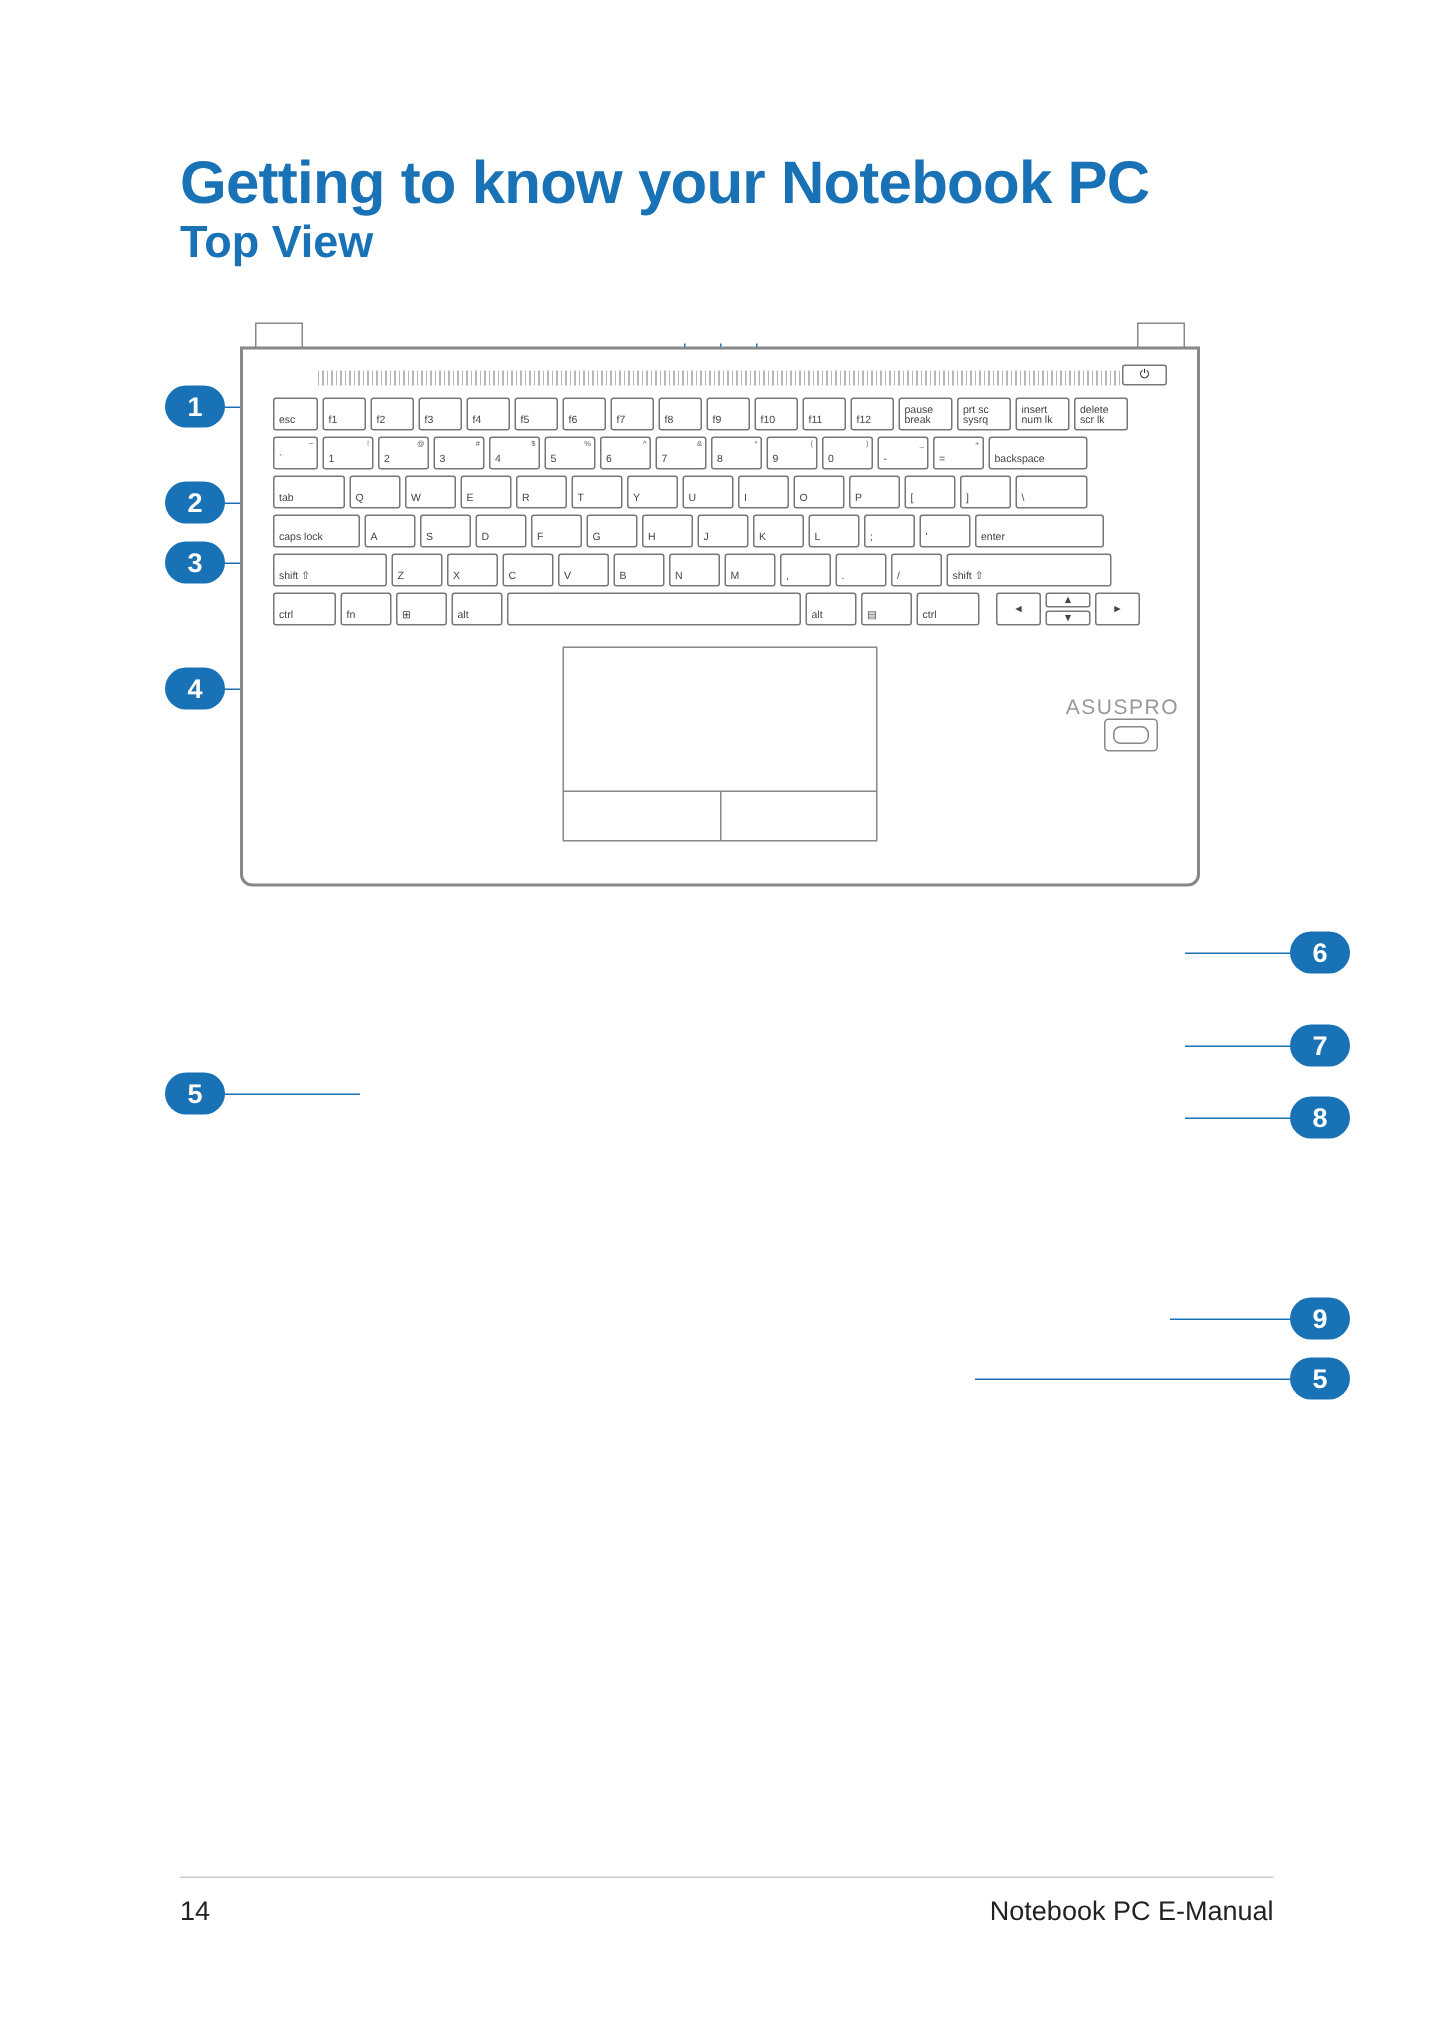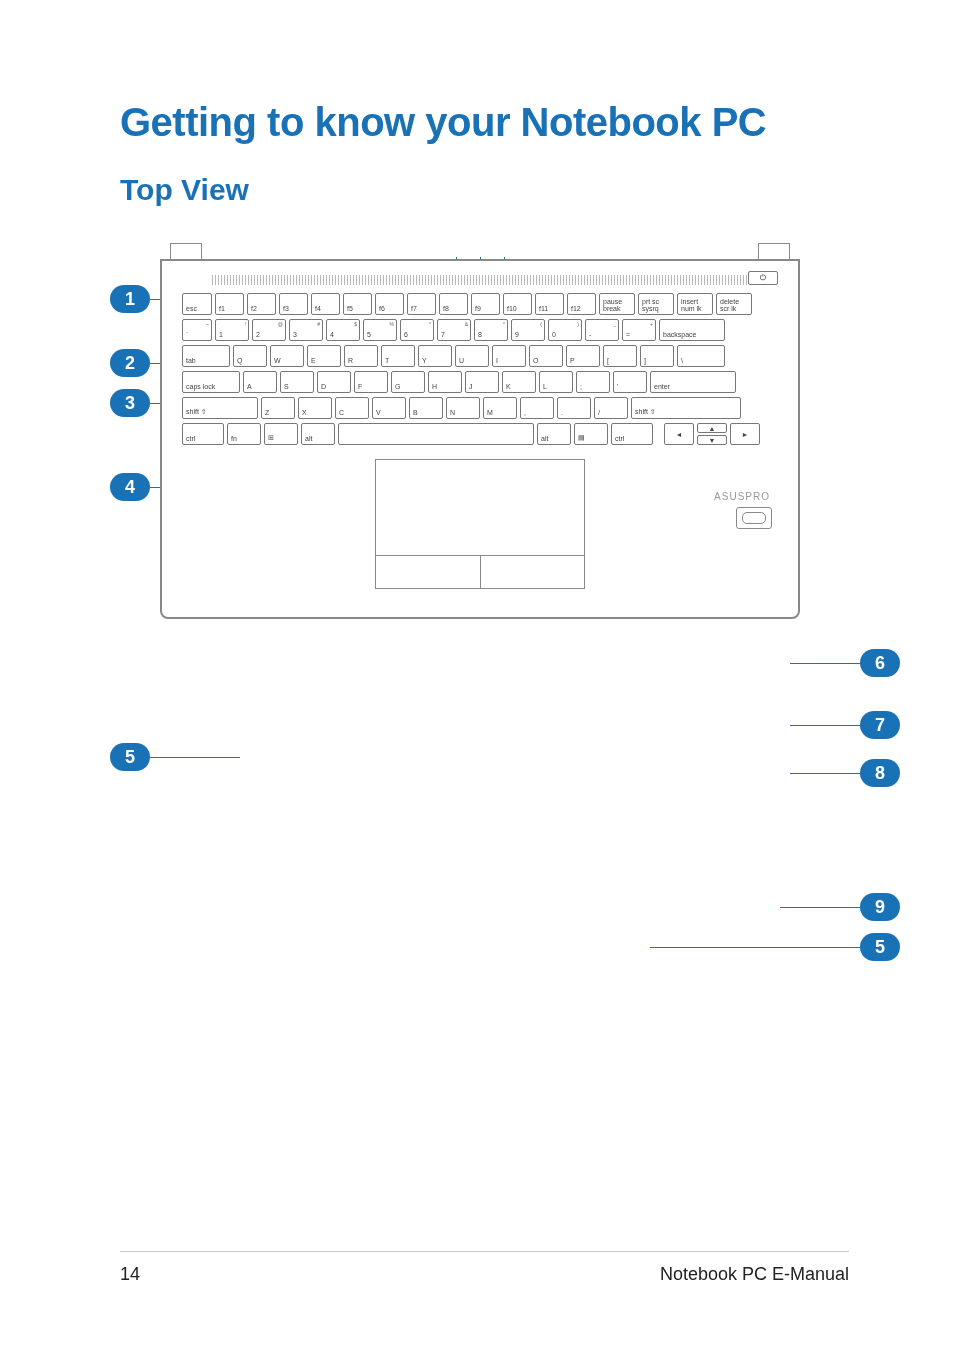--- a/index.html
+++ b/index.html
@@ -1,18 +1,18 @@
 <!DOCTYPE html>
 <html><head>
 <meta charset="utf-8">
 <style>
   * { box-sizing: border-box; margin: 0; padding: 0; }
   html, body { width: 954px; height: 1345px; background: #fff; font-family: "Segoe UI", Arial, sans-serif; color: #222; }
   .page { position: relative; width: 954px; height: 1345px; padding: 100px 120px 60px 120px; }
-  .h1 { font-size: 40px; font-weight: 700; color: #1971b6; margin-bottom: 28px; letter-spacing: -0.5px; }
+  .h1 { font-size: 40px; font-weight: 700; color: #1971b6; letter-spacing: -0.5px; }
   .h2 { font-size: 30px; font-weight: 700; color: #1971b6; margin-bottom: 36px; }
   .note-box { border-top: 1px solid #ccc; border-bottom: 1px solid #ccc; padding: 24px 0; margin: 0 0 60px 40px; font-size: 19px; line-height: 1.45; color: #222; }
   .note-box .bold { font-weight: 700; }
   .diagram-wrap { position: relative; width: 720px; height: 760px; margin: 0 auto 40px auto; }
   .callout { position: absolute; display: flex; align-items: center; }
   .bubble { width: 40px; height: 28px; border-radius: 14px; background: #1971b6; color: #fff; font-size: 18px; font-weight: 600; display: flex; align-items: center; justify-content: center; }
   .lead-h { height: 1px; background: #1971b6; }
   .lead-v { width: 1px; background: #1971b6; position: absolute; }
   .footer { position: absolute; left: 120px; right: 105px; bottom: 60px; border-top: 1px solid #ccc; padding-top: 12px; display: flex; justify-content: space-between; font-size: 18px; color: #222; }
   
@@ -30,21 +30,21 @@
   .base { width: 640px; height: 360px; margin-left: -20px; border: 2px solid #888; border-radius: 0 0 8px 8px; background: #fff; position: relative; padding: 14px 20px; }
   .speaker { height: 10px; margin: 0 30px 8px 30px; background: repeating-linear-gradient(90deg, #888 0 1px, transparent 1px 3px); opacity: .6; }
   .kbd { display: flex; flex-direction: column; gap: 4px; }
   .krow { display: flex; gap: 3px; }
   .key { height: 22px; border: 1px solid #777; border-radius: 2px; font-size: 7px; color: #444; display: flex; align-items: flex-end; justify-content: flex-start; padding: 2px 3px; background: #fff; position: relative; }
   .key .tr { position: absolute; top: 1px; right: 2px; font-size: 5px; color: #666; }
   .pwr { position: absolute; right: 20px; top: 10px; width: 30px; height: 14px; border: 1px solid #777; border-radius: 2px; display:flex; align-items:center; justify-content:center; font-size:8px; }
   .touchpad { width: 210px; height: 130px; border: 1px solid #888; margin: 14px auto 0 auto; position: relative; }
   .touchpad::after { content:""; position:absolute; bottom:0; left:50%; width:1px; height:32px; background:#888; }
   .touchpad::before { content:""; position:absolute; bottom:32px; left:0; right:0; height:1px; background:#888; }
-  .branding { position: absolute; right: 28px; top: 230px; font-size: 10px; color: #999; letter-spacing: 1px; }
+  .branding { position: absolute; right: 12px; top: 230px; font-size: 14px; color: #999; letter-spacing: 1px; }
   .fpr { position: absolute; right: 26px; top: 246px; width: 36px; height: 22px; border: 1px solid #888; border-radius: 3px; display:flex; align-items:center; justify-content:center; }
   .fpr::after { content:""; width:22px; height:10px; border:1px solid #888; border-radius:5px; }
 </style>
 </head>
 <body>
 
 <div class="page">
   <h1 class="h1">Getting to know your Notebook PC</h1>
   <h2 class="h2">Top View</h2>
 

